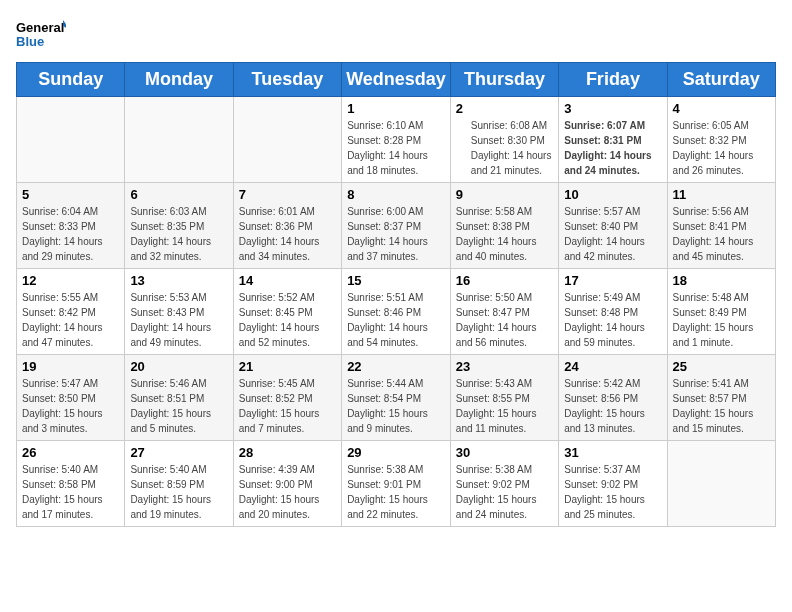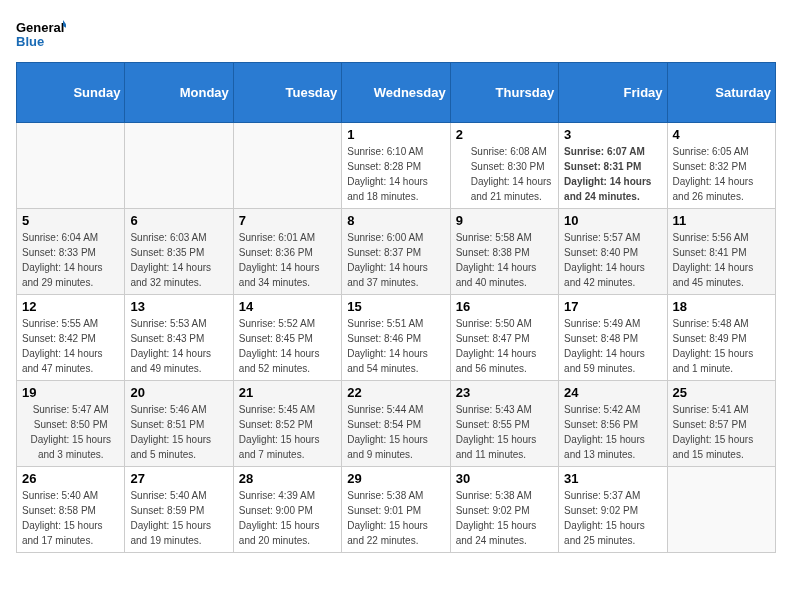--- a/index.html
+++ b/index.html
@@ -34,23 +34,23 @@
       color: #555;
     }
     table {
       width: 100%;
       border-collapse: collapse;
       font-size: 11px;
     }
     thead tr th {
       background-color: #2a7bd2;
       color: #fff;
-      padding: 22px 4px;
-      text-align: right;
-      font-size: 13px;
+      padding: 6px 4px;
+      text-align: center;
+      font-size: 18px;
       font-weight: bold;
       border: 1px solid #1a5fa8;
     }
     tbody tr td {
       border: 1px solid #ccc;
       vertical-align: top;
       padding: 4px 5px;
       height: 80px;
       width: calc(100% / 7);
       color: #333;
@@ -219,21 +219,21 @@
         <td>
           <span class="day-number">18</span>
           <div class="day-info" style="white-space: pre-line;">Sunrise: 5:48 AM
 Sunset: 8:49 PM
 Daylight: 15 hours and 1 minute.</div>
         </td>
       </tr>
       <tr>
         <td>
           <span class="day-number">19</span>
-          <div class="day-info" style="white-space: pre-line; text-align: center;">Sunrise: 5:47 AM
+          <div class="day-info" style="white-space: pre-line;">Sunrise: 5:47 AM
 Sunset: 8:50 PM
 Daylight: 15 hours and 3 minutes.</div>
         </td>
         <td>
           <span class="day-number">20</span>
           <div class="day-info" style="white-space: pre-line;">Sunrise: 5:46 AM
 Sunset: 8:51 PM
 Daylight: 15 hours and 5 minutes.</div>
         </td>
         <td>

